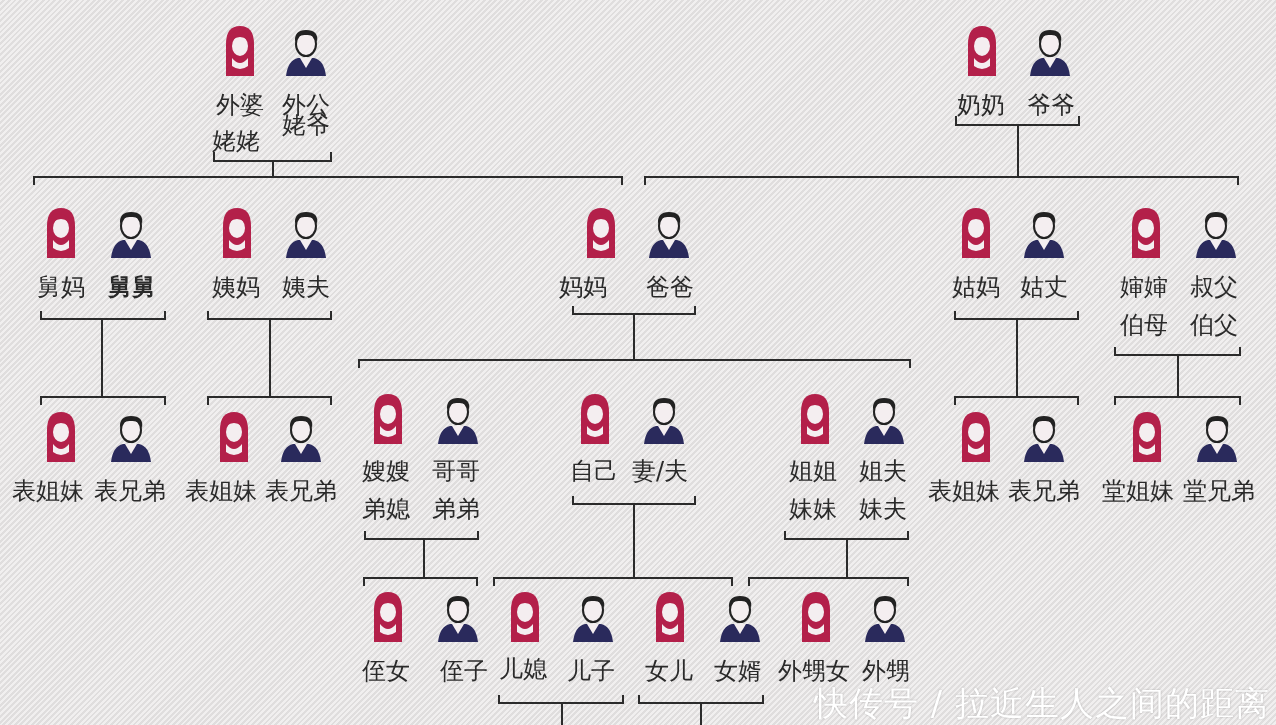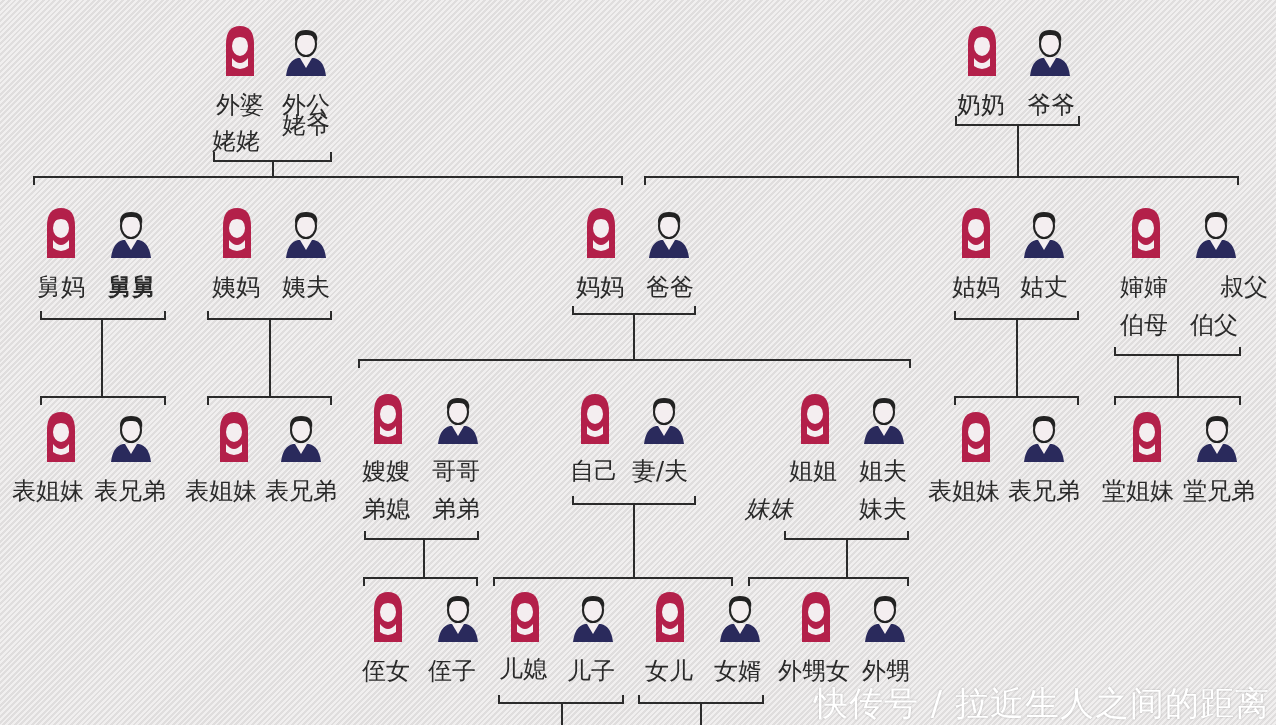--- a/index.html
+++ b/index.html
@@ -111,21 +111,21 @@
 <div class="person" style="left:571px;top:206px;">
     <svg>
       <use href="#fem"></use>
     </svg>
   </div>
 <div class="person" style="left:639px;top:206px;">
     <svg>
       <use href="#mal"></use>
     </svg>
   </div>
-<div class="lbl" style="left:576px;top:270px;text-align:right;">妈妈</div>
+<div class="lbl" style="left:559px;top:270px;text-align:right;">妈妈</div>
 <div class="lbl" style="left:646px;top:270px;">爸爸</div>
 
 <div class="person" style="left:946px;top:206px;">
     <svg>
       <use href="#fem"></use>
     </svg>
   </div>
 <div class="person" style="left:1014px;top:206px;">
     <svg>
       <use href="#mal"></use>
@@ -138,21 +138,21 @@
     <svg>
       <use href="#fem"></use>
     </svg>
   </div>
 <div class="person" style="left:1186px;top:206px;">
     <svg>
       <use href="#mal"></use>
     </svg>
   </div>
 <div class="lbl" style="left:1120px;top:270px;">婶婶</div>
-<div class="lbl" style="left:1190px;top:270px;margin-left:30px;">叔父</div>
+<div class="lbl" style="left:1190px;top:270px;">叔父</div>
 <div class="lbl" style="left:1120px;top:308px;">伯母</div>
 <div class="lbl" style="left:1190px;top:308px;">伯父</div>
 
 <div class="hl" style="left:40px;top:318px;width:126px;"></div>
 <div class="tk" style="left:40px;top:311px;"></div>
 <div class="tk" style="left:164px;top:311px;"></div>
 <div class="vl" style="left:101px;top:318px;height:78px;"></div>
 <div class="hl" style="left:40px;top:396px;width:126px;"></div>
 <div class="tk" style="left:40px;top:396px;"></div>
 <div class="tk" style="left:164px;top:396px;"></div>
@@ -274,21 +274,21 @@
       <use href="#fem"></use>
     </svg>
   </div>
 <div class="person" style="left:854px;top:392px;">
     <svg>
       <use href="#mal"></use>
     </svg>
   </div>
 <div class="lbl" style="left:789px;top:454px;">姐姐</div>
 <div class="lbl" style="left:859px;top:454px;">姐夫</div>
-<div class="lbl" style="left:745px;top:492px;font-style:italic;">妹妹</div>
+<div class="lbl" style="left:789px;top:492px;">妹妹</div>
 <div class="lbl" style="left:859px;top:492px;">妹夫</div>
 
 <div class="hl" style="left:364px;top:538px;width:115px;"></div>
 <div class="tk" style="left:364px;top:531px;"></div>
 <div class="tk" style="left:477px;top:531px;"></div>
 <div class="vl" style="left:423px;top:538px;height:39px;"></div>
 <div class="hl" style="left:363px;top:577px;width:115px;"></div>
 <div class="tk" style="left:363px;top:577px;"></div>
 <div class="tk" style="left:476px;top:577px;"></div>
 
@@ -312,21 +312,21 @@
     <svg>
       <use href="#fem"></use>
     </svg>
   </div>
 <div class="person" style="left:428px;top:590px;">
     <svg>
       <use href="#mal"></use>
     </svg>
   </div>
 <div class="lbl" style="left:362px;top:654px;">侄女</div>
-<div class="lbl" style="left:428px;top:654px;">侄子</div>
+<div class="lbl" style="left:440px;top:654px;">侄子</div>
 
 <div class="person" style="left:495px;top:590px;">
     <svg>
       <use href="#fem"></use>
     </svg>
   </div>
 <div class="person" style="left:563px;top:590px;">
     <svg>
       <use href="#mal"></use>
     </svg>

